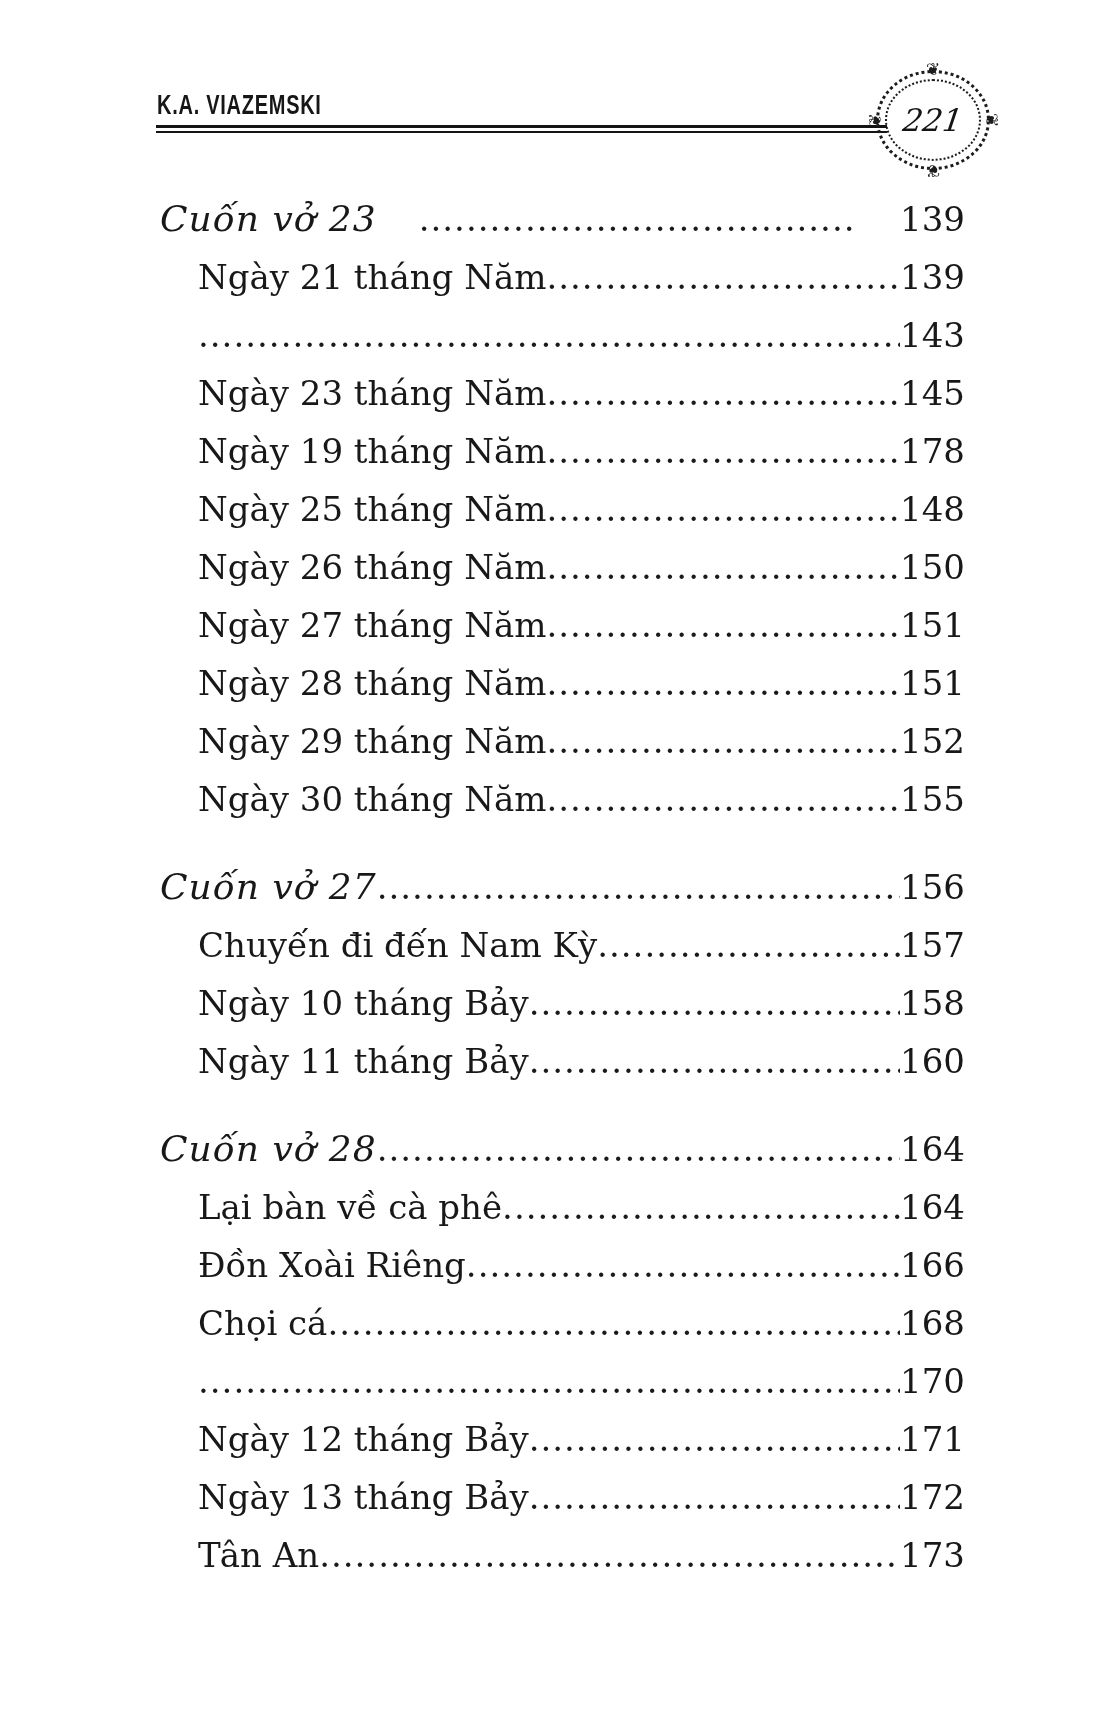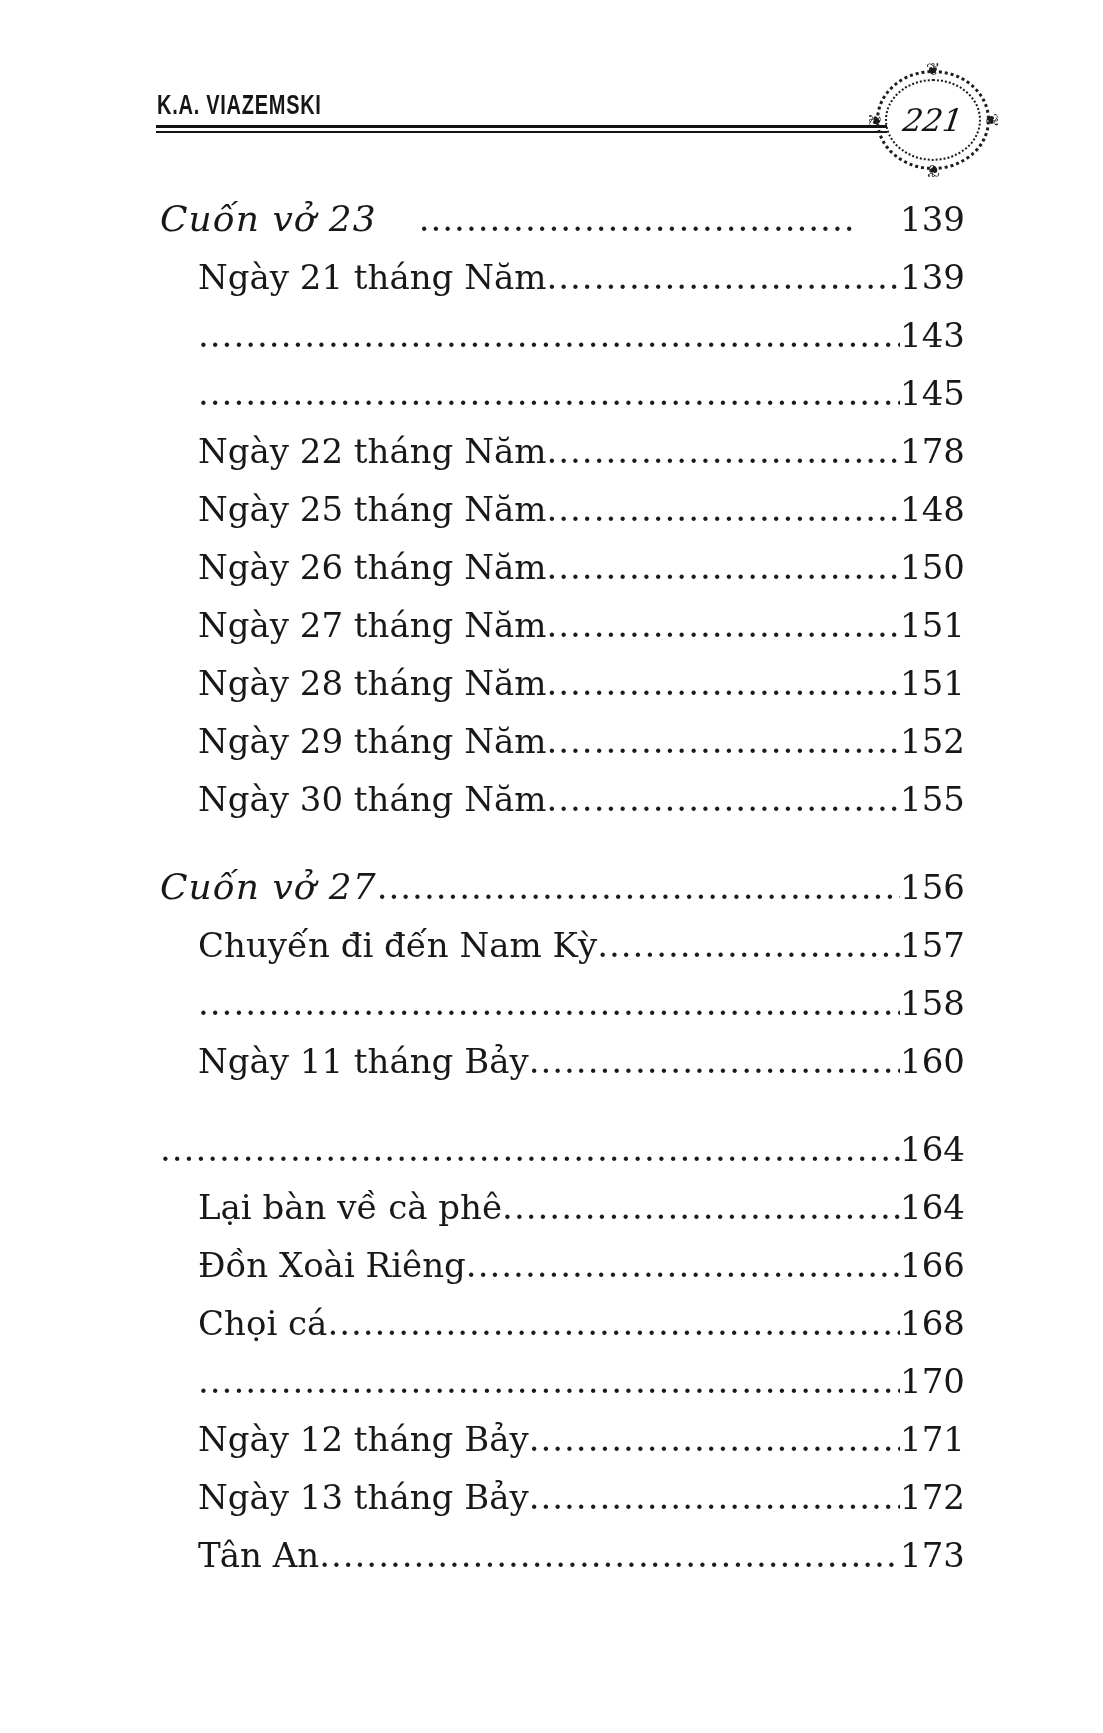--- a/index.html
+++ b/index.html
@@ -101,25 +101,26 @@
       <div class="row entry">
     <span class="label">Ngày 21 tháng Năm</span>
     <span class="leader">................................................................................................................................................................................................................................................</span>
     <span class="pg">139</span>
   </div>
       <div class="row entry">
     <span class="leader">................................................................................................................................................................................................................................................</span>
     <span class="pg">143</span>
   </div>
       <div class="row entry">
+    <span class="label">Ngày 23 tháng Năm</span>
     <span class="leader">................................................................................................................................................................................................................................................</span>
     <span class="pg">145</span>
   </div>
       <div class="row entry">
-    <span class="label">Ngày 22 tháng Năm</span>
+    <span class="label">Ngày 19 tháng Năm</span>
     <span class="leader">................................................................................................................................................................................................................................................</span>
     <span class="pg">178</span>
   </div>
       <div class="row entry">
     <span class="label">Ngày 25 tháng Năm</span>
     <span class="leader">................................................................................................................................................................................................................................................</span>
     <span class="pg">148</span>
   </div>
       <div class="row entry">
     <span class="label">Ngày 26 tháng Năm</span>
@@ -150,29 +151,31 @@
     <span class="label">Cuốn vở 27</span>
     <span class="leader">................................................................................................................................................................................................................................................</span>
     <span class="pg">156</span>
   </div>
       <div class="row entry">
     <span class="label">Chuyến đi đến Nam Kỳ</span>
     <span class="leader">................................................................................................................................................................................................................................................</span>
     <span class="pg">157</span>
   </div>
       <div class="row entry">
+    <span class="label">Ngày 10 tháng Bảy</span>
     <span class="leader">................................................................................................................................................................................................................................................</span>
     <span class="pg">158</span>
   </div>
       <div class="row entry">
     <span class="label">Ngày 11 tháng Bảy</span>
     <span class="leader">................................................................................................................................................................................................................................................</span>
     <span class="pg">160</span>
   </div>
       <div class="row section">
+    <span class="label">Cuốn vở 28</span>
     <span class="leader">................................................................................................................................................................................................................................................</span>
     <span class="pg">164</span>
   </div>
       <div class="row entry">
     <span class="label">Lại bàn về cà phê</span>
     <span class="leader">................................................................................................................................................................................................................................................</span>
     <span class="pg">164</span>
   </div>
       <div class="row entry">
     <span class="label">Đồn Xoài Riêng</span>

